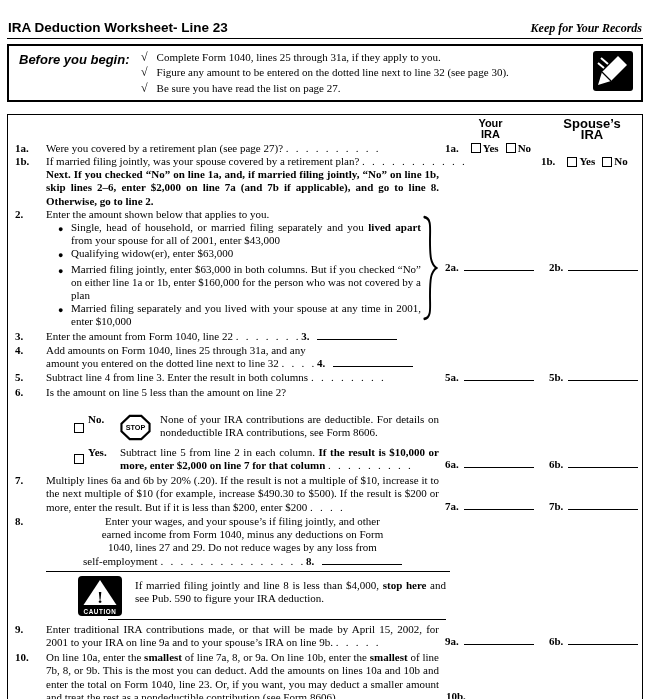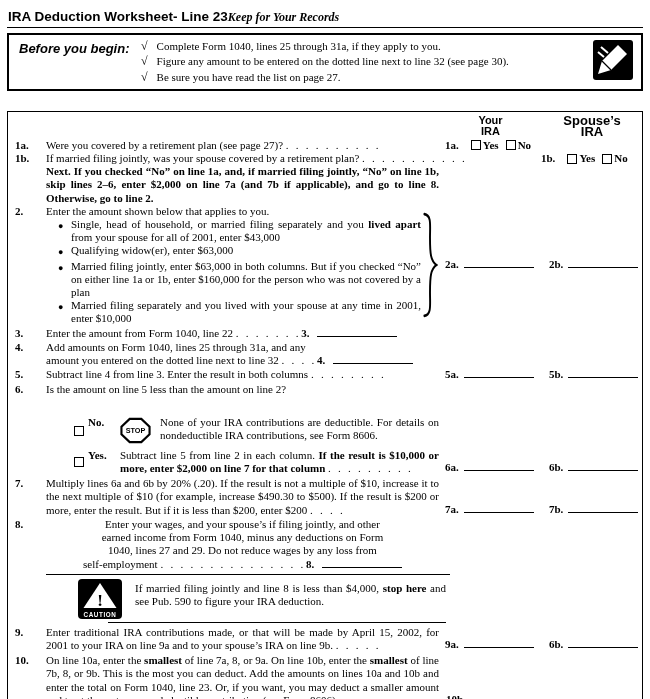--- a/index.html
+++ b/index.html
@@ -1,27 +1,27 @@
 <!DOCTYPE html>
 <html><head>
 <meta charset="utf-8">
 <style>
   * { margin:0; padding:0; box-sizing:border-box; }
   html,body { width:650px; height:699px; background:#fff; overflow:hidden; }
   body { font-family:"Liberation Serif", serif; font-size:11px; color:#000; line-height:13.2px; }
   .page { padding:0 7px; }
 
   
-  .hdr { display:flex; align-items:baseline; padding:10px 1px 2px 1px; }
+  .hdr { display:flex; justify-content:space-between; align-items:baseline; padding:21px 1px 2px 1px;gap:22px; }
   .title { font-family:"Liberation Sans", sans-serif; font-weight:bold; font-size:13.5px; }
   .keep { font-style:italic; font-weight:bold; font-size:12px; }
   .hdr-rule { border-top:1.5px solid #000; margin:1px 0 5px 0; }
 
   
-  .before-box { border:2px solid #000; display:flex; padding:5px 8px 5px 10px; margin-bottom:20px; align-items:flex-start; }
+  .before-box { border:2px solid #000; display:flex; padding:5px 8px 5px 10px; margin-bottom:12px; align-items:flex-start; }
   .before-label { font-family:"Liberation Sans", sans-serif; font-weight:bold; font-style:italic; font-size:13px; width:122px; padding-top:2px; flex:none; }
   .before-items { flex:1; display:flex; flex-direction:column; gap:2px; }
   .bitem { display:flex; gap:9px; }
   .check { font-size:12px; flex:none; }
   .pencil { flex:none; margin-left:8px; }
 
   
   .main-box { border:1.5px solid #000; padding:3px 0 3px 0; }
 
   .colhead { display:flex; margin-bottom:1px; }
@@ -49,21 +49,21 @@
   .cb { display:inline-block; width:10px; height:10px; border:1.3px solid #000; background:#fff; margin:0 2px 0 7px; vertical-align:-1px; flex:none; align-self:center; }
   .cbl { font-weight:bold; }
 
   .r2mid { flex:0 0 375px; }
   .bullets { margin-left:12px; }
   .bullet { display:flex; }
   .bmark { flex:0 0 13px; font-size:9px; padding-top:2px; }
   .btext { flex:1; text-align:justify; }
   .bracecell { flex:0 0 18px; align-self:stretch; display:flex; align-items:center; justify-content:center; }
 
-  .opt { display:flex; margin:19px 0 0 28px; }
+  .opt { display:flex; margin:13px 0 0 28px; }
   .optlab { flex:0 0 46px; display:flex; align-items:baseline; }
   .optlab .cb { margin:0 4px 0 0; }
   .stopcell { flex:0 0 40px; padding-top:1px; }
   .opttext { flex:1; text-align:justify; }
 
   .seprule1 { border-top:1.5px solid #000; margin:3px 0 3px 38px; width:404px; }
   .seprule2 { border-top:1.5px solid #000; margin:3px 0 3px 100px; width:338px; }
 
   .caution { display:flex; margin:4px 0 1px 70px; width:368px; gap:13px; align-items:flex-start; }
   .cauticon { flex:none; }

